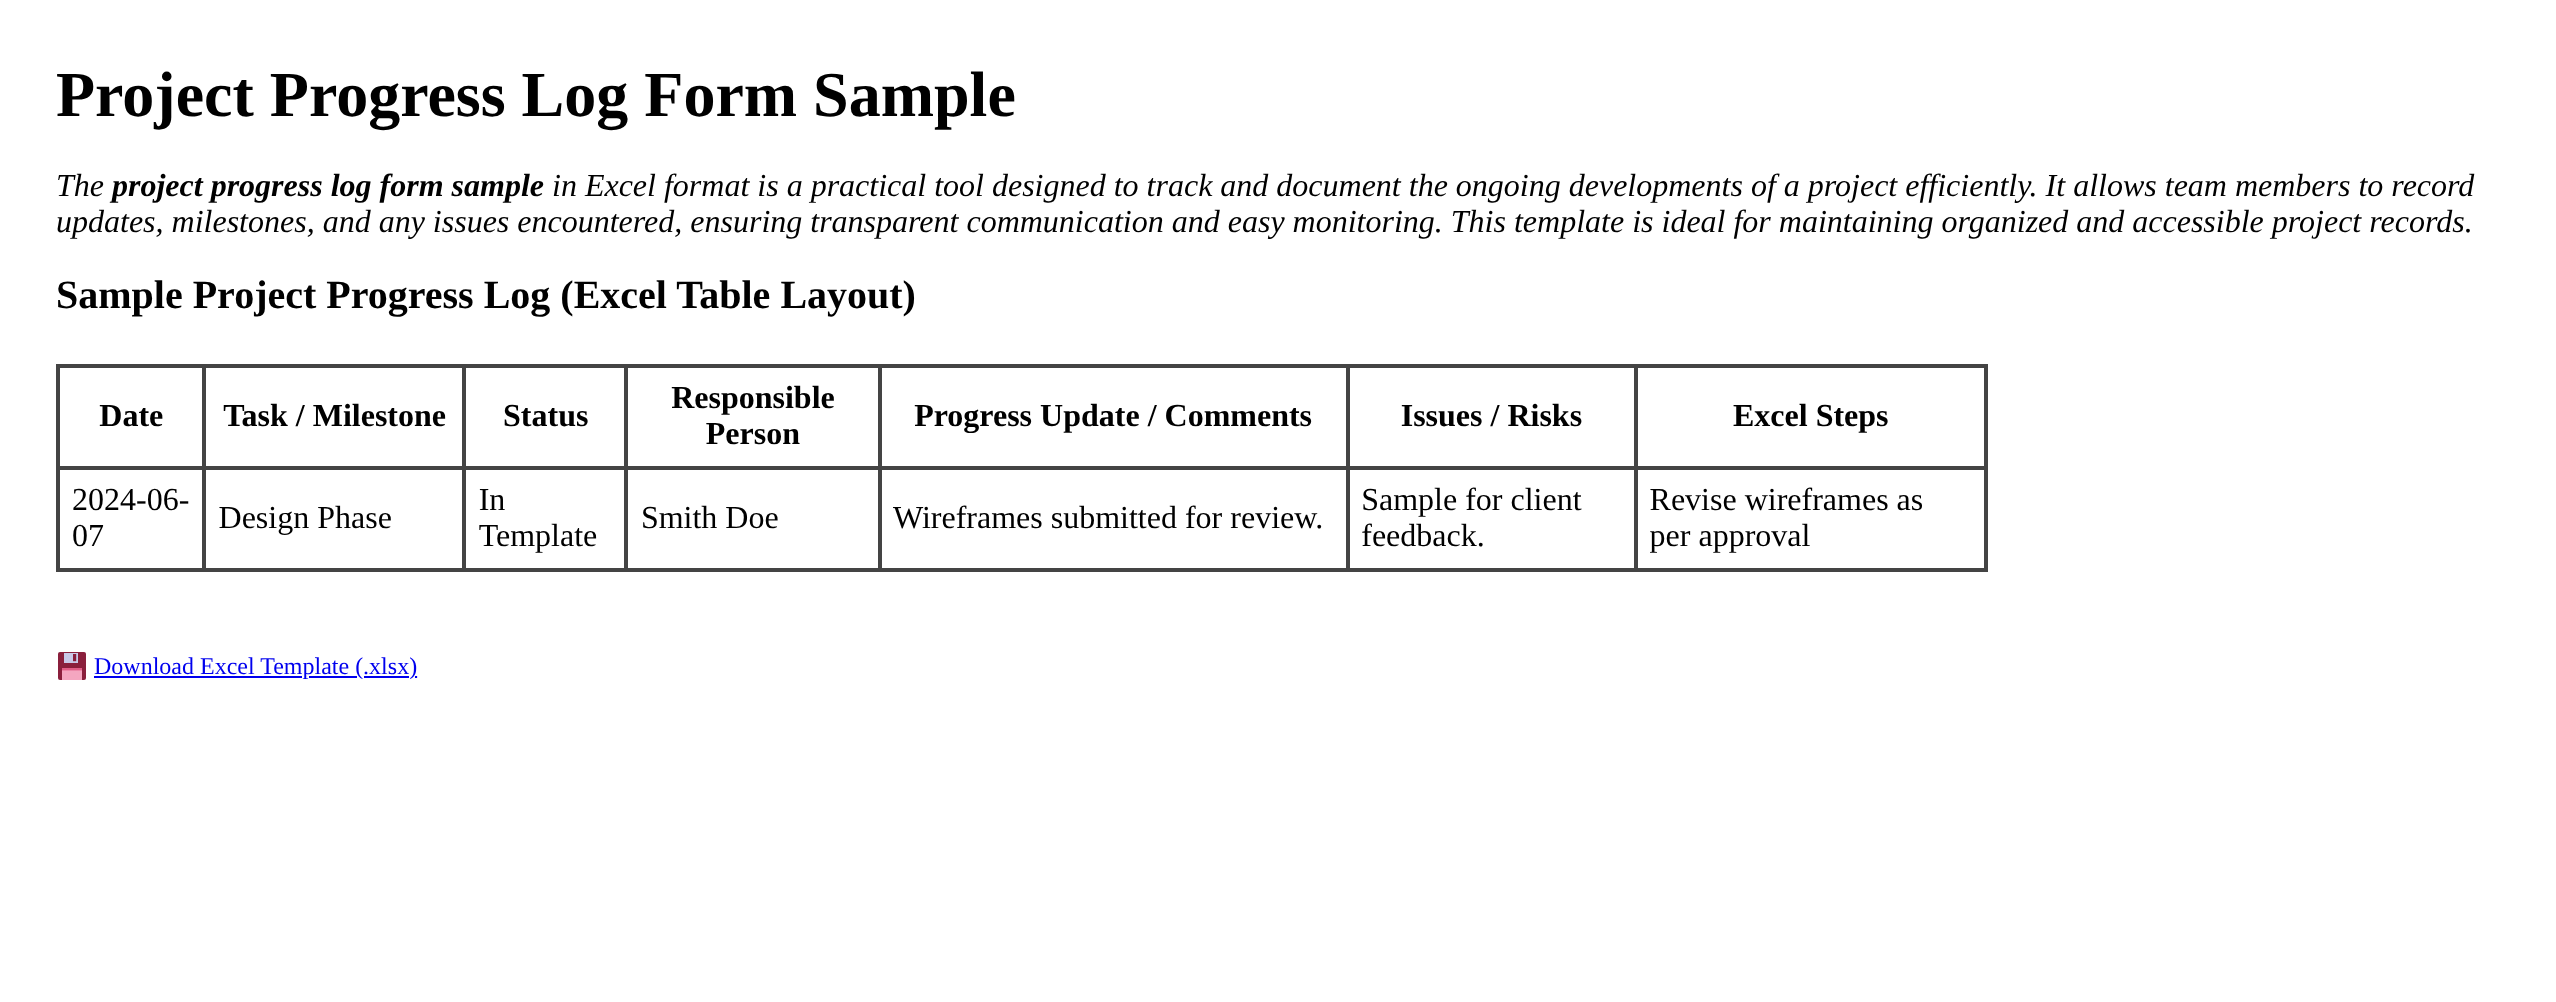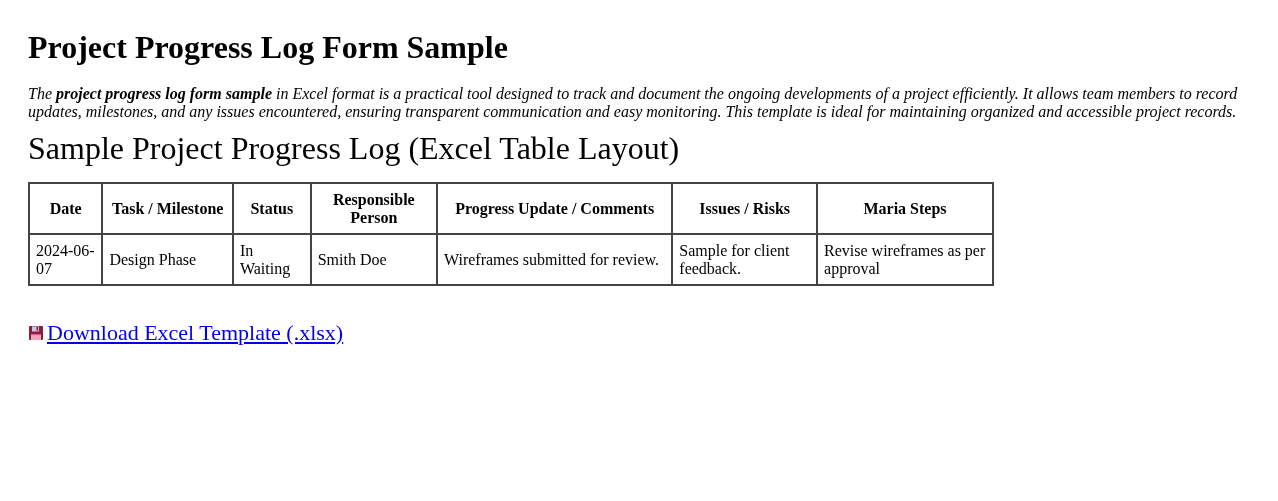--- a/index.html
+++ b/index.html
@@ -29,23 +29,23 @@
     }
     p.intro {
       margin: 19px 0 0 0;
       font-size: 16px;
       line-height: 18px;
       width: 1222px;
       font-style: italic;
     }
     h2 {
       margin: 13px 0 15px 0;
-      font-size: 32px;
+      font-size: 20px;
       line-height: 28px;
-      font-weight: normal;
+      font-weight: bold;
     }
     table.log {
       margin-top: 20px;
       border-collapse: collapse;
       width: 966px;
       font-size: 16px;
       line-height: 18px;
     }
     table.log th, table.log td {
       border: 2px solid #444444;
@@ -60,21 +60,21 @@
     table.log td {
       text-align: left;
       height: 37px;
     }
     .download {
       margin-top: 38px;
       display: inline-flex;
       align-items: center;
       color: #0000ee;
       text-decoration: underline;
-      font-size: 22px;
+      font-size: 12px;
       line-height: 18px;
       cursor: pointer;
     }
     .download svg {
       margin-right: 3px;
       width: 16px;
       height: 16px;
     }
   </style>
 </head>
@@ -98,28 +98,28 @@
       <col style="width:231px">
     </colgroup>
     <thead>
       <tr>
         <th>Date</th>
         <th>Task / Milestone</th>
         <th>Status</th>
         <th>Responsible Person</th>
         <th>Progress Update / Comments</th>
         <th>Issues / Risks</th>
-        <th>Maria Steps</th>
+        <th>Excel Steps</th>
       </tr>
     </thead>
     <tbody>
       <tr>
         <td>2024-06-07</td>
         <td>Design Phase</td>
-        <td>In Waiting</td>
+        <td>In Template</td>
         <td>Smith Doe</td>
         <td>Wireframes submitted for review.</td>
         <td>Sample for client feedback.</td>
         <td>Revise wireframes as per approval</td>
       </tr>
     </tbody>
   </table>
 
   <a class="download">
     <svg viewBox="0 0 16 16">

